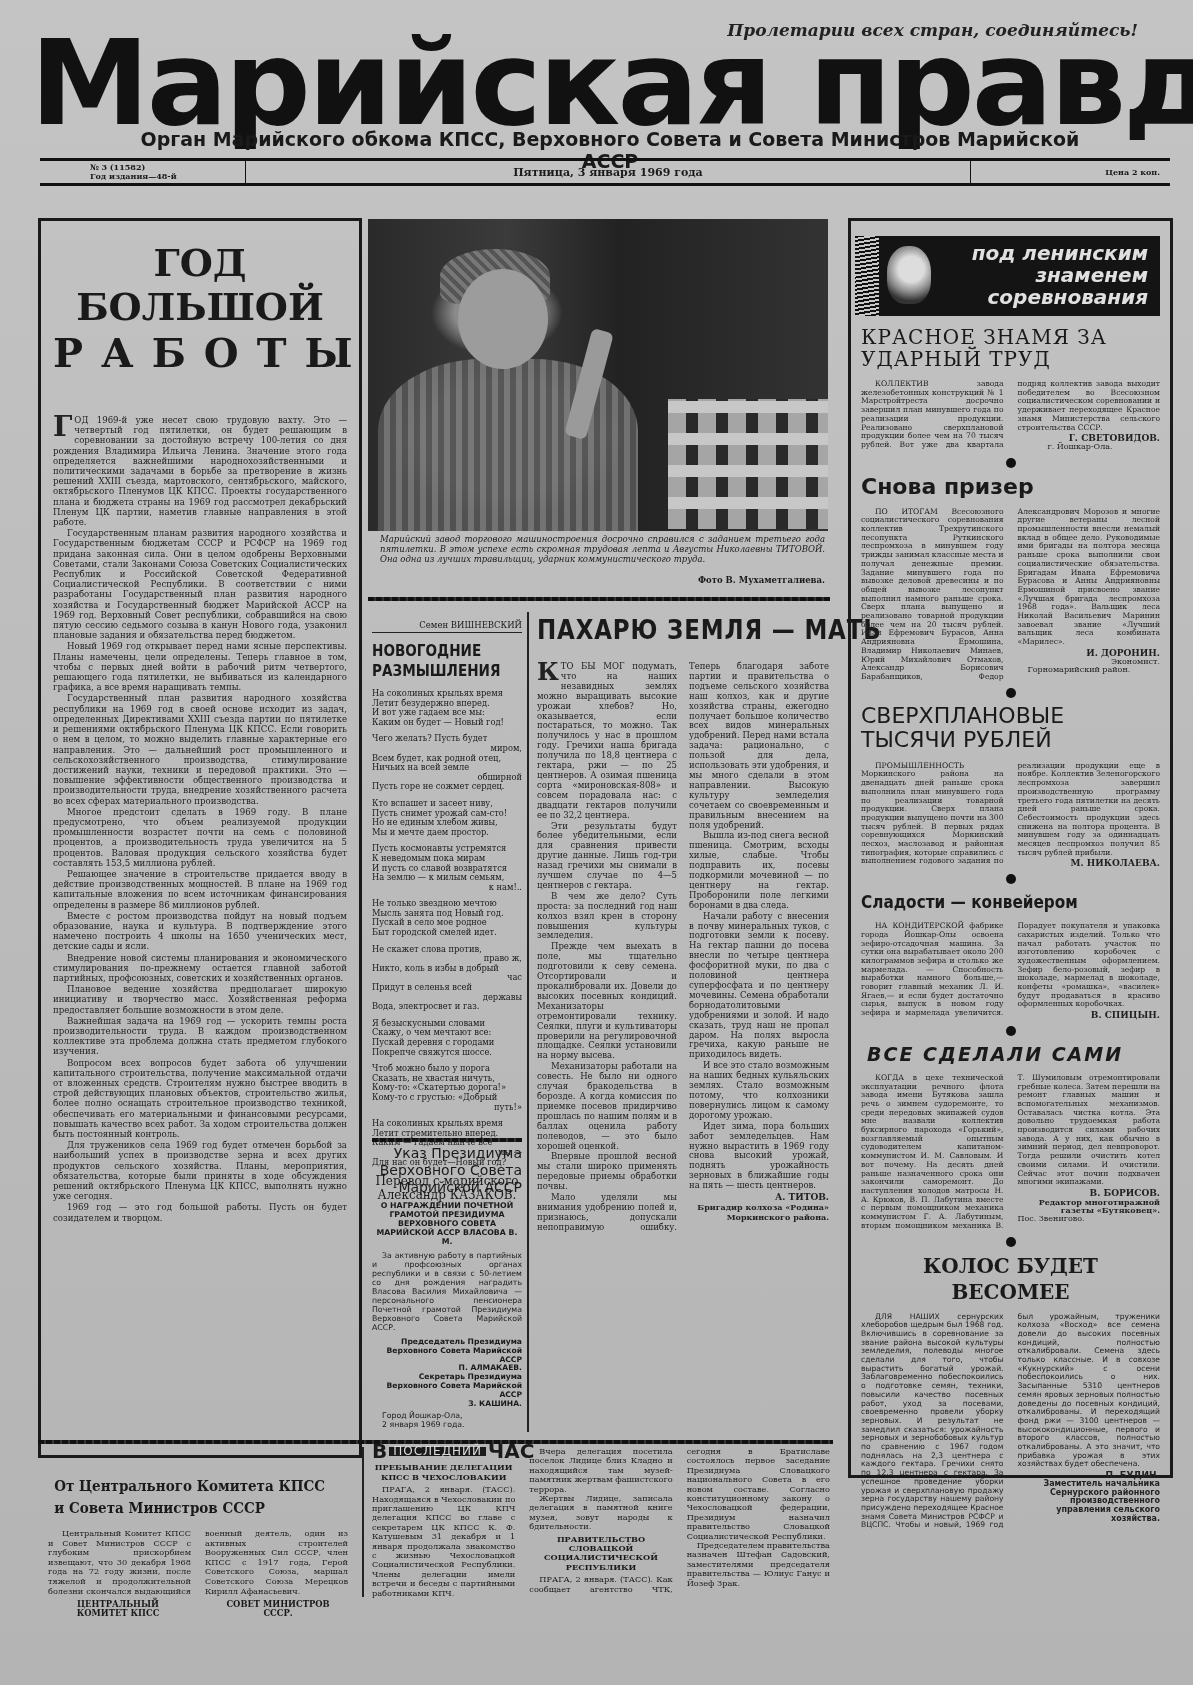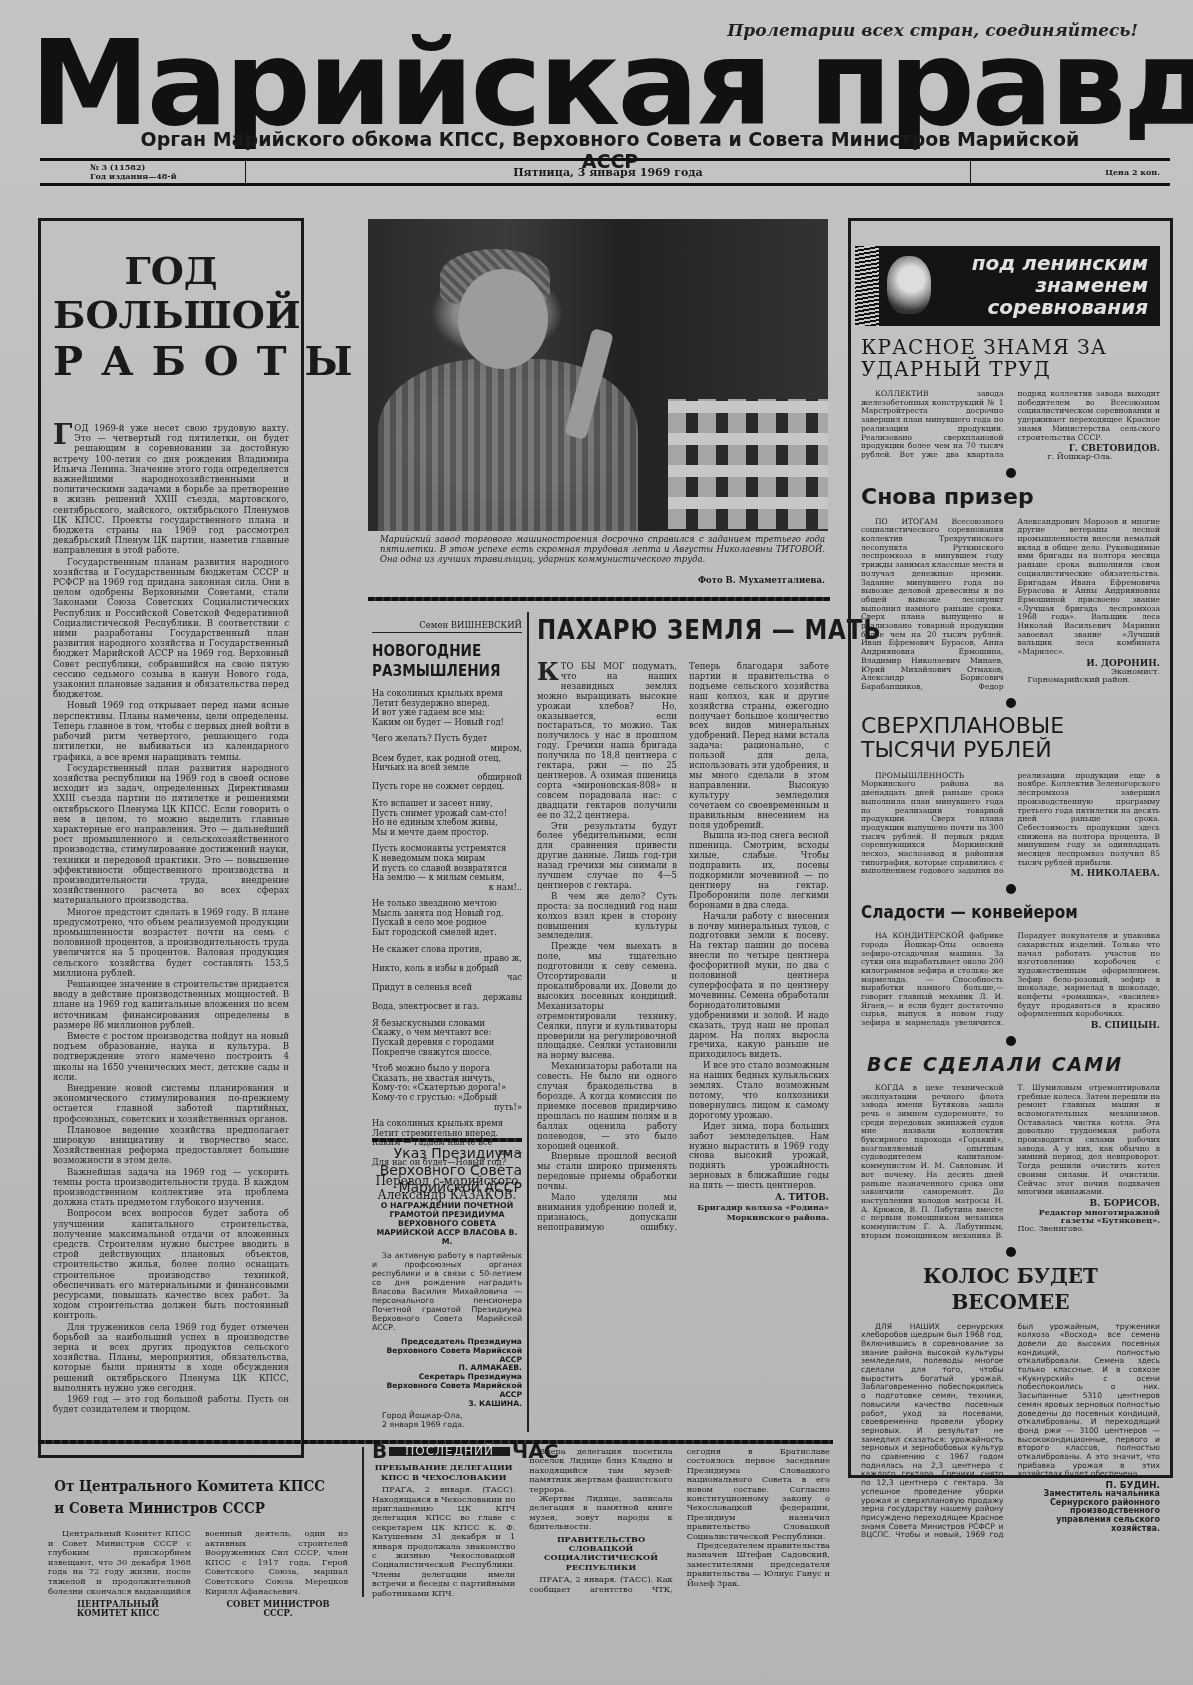--- a/index.html
+++ b/index.html
@@ -47,21 +47,21 @@
   .text-block {
     font-size: 8.6px; line-height: 10.2px; text-align: justify; color: #222;
   }
   .text-block p { text-indent: 14px; margin-bottom: 1px; }
   .col2 { column-count: 2; column-gap: 14px; }
   .sig { text-align: right; font-weight: bold; font-size: 9px; margin-top: 2px; }
   .sig-sub { text-align: right; font-size: 8px; }
   .bullet { width: 10px; height: 10px; border-radius: 50%; background: #111; margin: 6px auto; }
 
   
-  #lead { left: 38px; top: 218px; width: 266px; height: 1240px; padding: 10px 12px; }
+  #lead { left: 38px; top: 218px; width: 324px; height: 1240px; padding: 2px 12px; }
   #lead .h1 { font-family: "DejaVu Serif", serif; font-weight: bold; font-size: 38px; text-align: center; line-height: 44px; margin-top: 18px; }
   #lead .h2 { font-family: "DejaVu Serif", serif; font-weight: bold; font-size: 40px; text-align: center; letter-spacing: 18px; line-height: 48px; margin-bottom: 38px; }
   #lead .dropcap { float: left; font-size: 28px; line-height: 24px; font-weight: bold; margin-right: 2px; }
 
   
   #photo { position: absolute; left: 368px; top: 219px; width: 460px; height: 312px;
     background:
       radial-gradient(ellipse at 28% 30%, #8a8a8a 0 9%, transparent 14%),
       radial-gradient(ellipse at 30% 70%, #6c6c6c 0 18%, transparent 26%),
       linear-gradient(90deg, #2a2a2a 0%, #3b3b3b 30%, #222 55%, #333 100%);
@@ -99,41 +99,41 @@
   #ukaz .place { font-family: "DejaVu Sans", sans-serif; font-size: 7.8px; line-height: 9px; margin-top: 3px; padding-left: 10px; }
 
   
   #pakh { position: absolute; left: 537px; top: 612px; width: 292px; }
   #pakh .h { font-family: "DejaVu Sans", sans-serif; font-weight: bold; font-size: 27px; line-height: 36px; white-space: nowrap; transform: scaleX(.85); transform-origin: left; letter-spacing: 1px; margin-bottom: 14px; }
   #pakh .text-block { column-count: 2; column-gap: 12px; height: 700px; font-size: 8.5px; line-height: 9.9px; }
   #pakh .dropcap { float:left; font-size: 24px; line-height: 20px; font-weight: bold; margin-right: 2px; }
 
   
   #right { left: 848px; top: 218px; width: 325px; height: 1260px; padding: 8px 10px; }
-  #banner { background: #141414; color: #e8e8e8; height: 80px; position: relative; margin: 17px 0 10px; }
+  #banner { background: #141414; color: #e8e8e8; height: 80px; position: relative; margin: 7px 0 10px; }
   #banner .rays { position:absolute; left:-6px; top:0; width: 24px; height: 80px; background: repeating-linear-gradient(170deg, #111 0 2px, #c8c8c8 2px 4px); }
   #banner .lenin { position: absolute; left: 26px; top: 10px; width: 44px; height: 58px; border-radius: 45% 45% 40% 40%; background: radial-gradient(circle at 55% 40%, #ddd 0 30%, #888 55%, #333 75%); }
   #banner .txt { position: absolute; right: 12px; top: 6px; text-align: right; font-family: "DejaVu Sans", sans-serif; font-weight: bold; font-style: italic; font-size: 20px; line-height: 22px; color: #e0e0e0; }
   .rhead-serif { font-family: "DejaVu Serif", serif; font-size: 20px; line-height: 22px; letter-spacing: 1px; margin: 6px 0 10px; }
   .rhead-sans { font-family: "DejaVu Sans", sans-serif; font-weight: bold; font-size: 22px; line-height: 26px; margin: 2px 0 8px; }
   .rhead-cond { font-family: "DejaVu Sans", sans-serif; font-size: 22px; line-height: 24px; margin: 2px 0 10px; letter-spacing: 0px; }
   .rhead-narrow { font-family: "DejaVu Sans", sans-serif; font-weight: bold; font-size: 18px; line-height: 24px; margin: 2px 0 8px; transform: scaleX(.85); transform-origin:left; white-space:nowrap;}
   .rhead-italic { font-family: "DejaVu Sans", sans-serif; font-weight: bold; font-style: italic; font-size: 19px; letter-spacing: 2px; line-height: 24px; margin: 2px 0 8px 6px; }
   .rhead-bold { font-family: "DejaVu Serif", serif; font-weight: bold; font-size: 20px; line-height: 26px; margin: 2px 0 8px; text-align:center; }
   #right .text-block { font-size: 7.6px; line-height: 8.7px; }
 
   
   #obit { position: absolute; left: 38px; top: 1475px; width: 320px; }
   #obit .h { font-family: "DejaVu Serif", serif; font-weight: bold; font-size: 15px; line-height: 22px; padding-left: 18px; margin-bottom: 10px; transform: scaleX(.9); transform-origin: left; white-space: nowrap; }
   #obit .text-block { column-count: 2; column-gap: 14px; font-size: 8.2px; line-height: 9.6px; padding: 0 10px; }
   #obit .signs { display:flex; justify-content: space-around; font-weight: bold; font-size: 8.4px; text-align: center; line-height: 9.5px; margin-top: 3px; }
 
   #lasthour { position: absolute; left: 372px; top: 1447px; width: 458px; }
   #lasthour .badge { display: inline-flex; align-items: center; font-family: "DejaVu Sans", sans-serif; font-weight: bold; font-size: 20px; }
-  #lasthour .badge .mid { background: #1a1a1a; color: #ddd; font-size: 12px; font-weight: normal; padding: 0 16px; margin: 0 2px; letter-spacing: 1px; }
+  #lasthour .badge .mid { background: #1a1a1a; color: #ddd; font-size: 12px; font-weight: normal; padding: 0 4px; margin: 0 2px; letter-spacing: 1px; }
   #lasthour .cols { column-count: 3; column-gap: 14px; font-size: 8.2px; line-height: 9.4px; text-align: justify; }
   #lasthour .sub { font-weight: bold; text-align: center; font-size: 8.2px; line-height: 9.4px; margin: 3px 0; }
   #lasthour p { text-indent: 10px; }
 </style>
 </head>
 <body>
 
 <div class="paper">
 
   <div class="masthead-motto">Пролетарии всех стран, соединяйтесь!</div>

